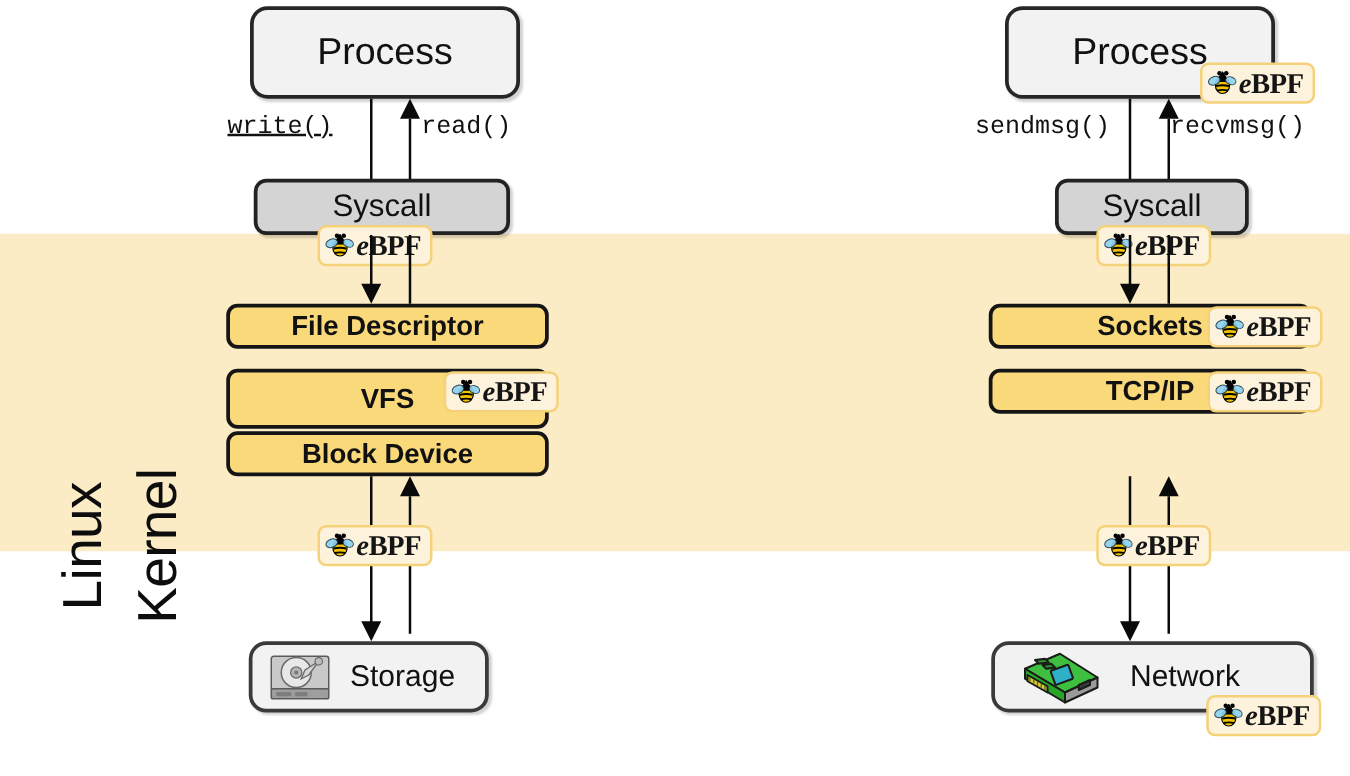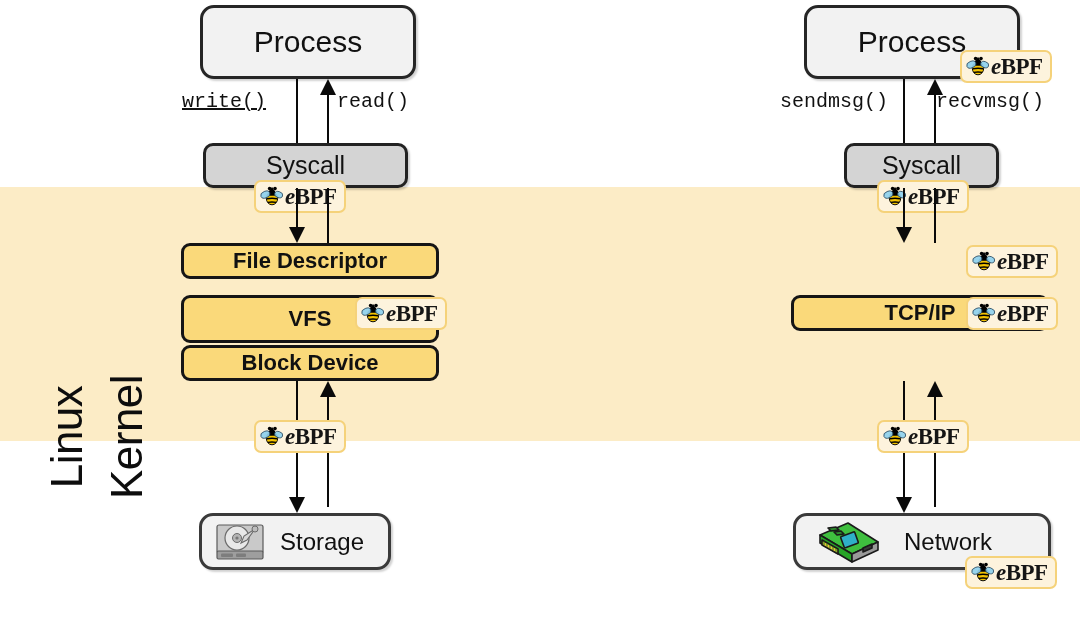--- a/index.html
+++ b/index.html
@@ -321,20 +321,23 @@
   </div>
 
   <div class="arrow">
     <div class="arrow-line" style="left:903px; top:188px; height:45px;"></div>
     <div class="arrow-head-down" style="left:896px; top:227px;"></div>
   </div>
   <div class="arrow">
     <div class="arrow-line" style="left:934px; top:188px; height:55px;"></div>
   </div>
 
+  <div class="box box-kernel" style="left:791px; top:243px; width:258px; height:36px;">
+    <span>Sockets</span>
+  </div>
   <div class="ebpf" style="left:966px; top:245px;">
     <svg class="bee" viewBox="0 0 40 36">
       <path d="M20 3 L17 11 M20 3 L24 11" stroke="#000" stroke-width="2.4" fill="none" stroke-linecap="round"></path>
       <circle cx="16" cy="4" r="3" fill="#000"></circle>
         <circle cx="25" cy="4" r="3" fill="#000"></circle>
       <ellipse cx="20" cy="20" rx="9.5" ry="11" fill="#f5c400" stroke="#000" stroke-width="1.6"></ellipse>
       <path d="M12 15 Q20 13 28 15" stroke="#000" stroke-width="2.6" fill="none"></path>
       <path d="M11.5 21 Q20 19 28.5 21" stroke="#000" stroke-width="2.6" fill="none"></path>
       <path d="M13 27 Q20 25.5 27 27" stroke="#000" stroke-width="2.4" fill="none"></path>
       <ellipse cx="20" cy="10.5" rx="5.2" ry="5" fill="#000"></ellipse>

